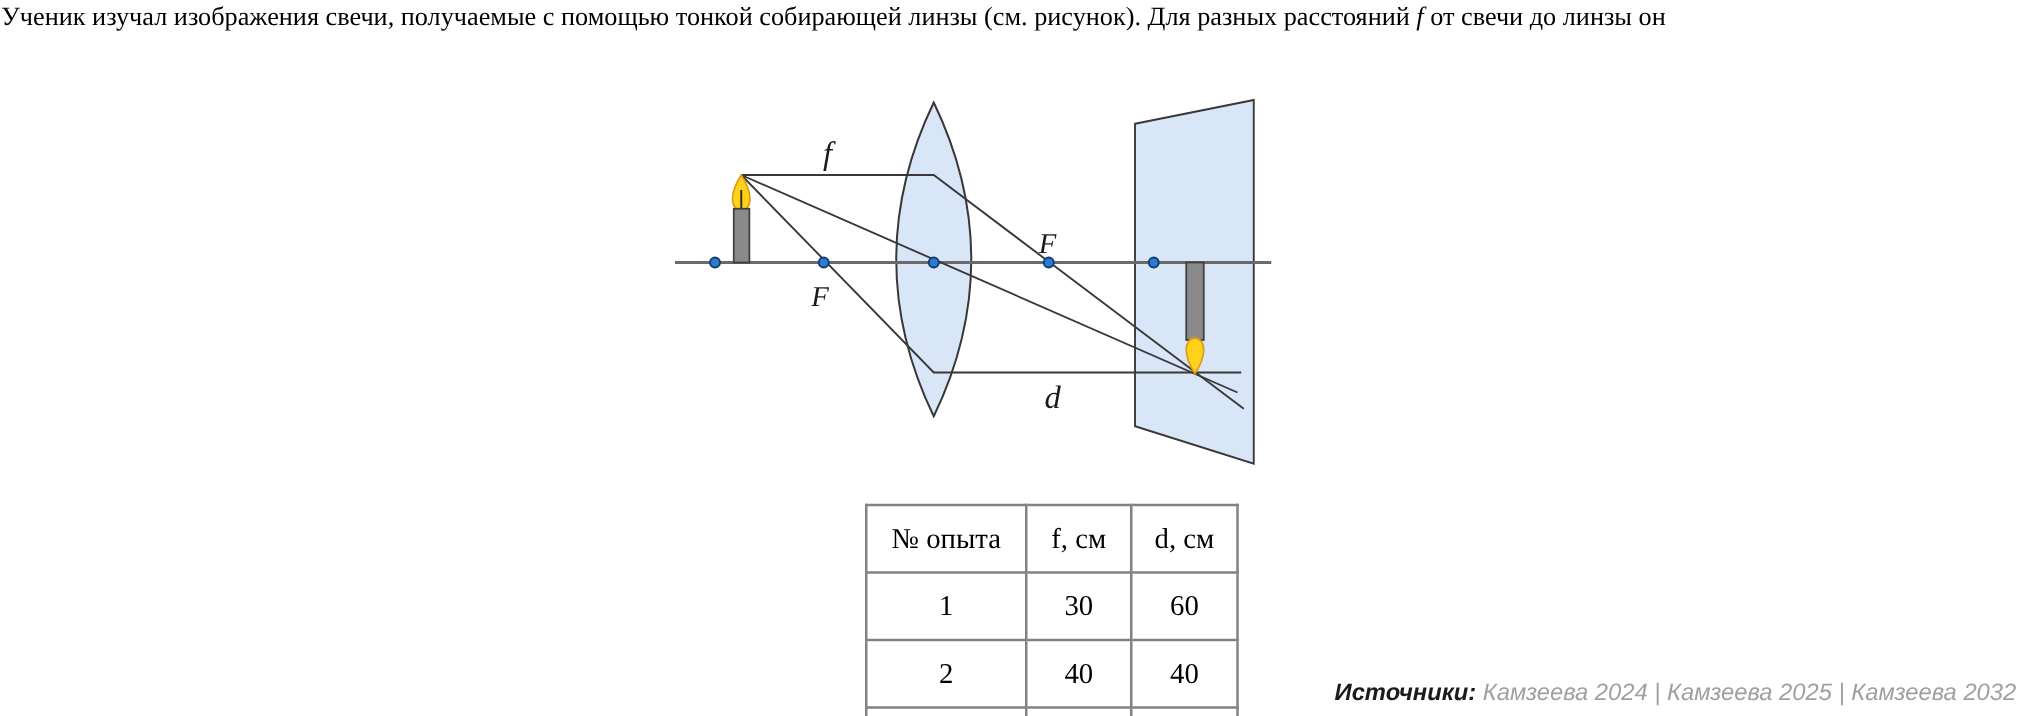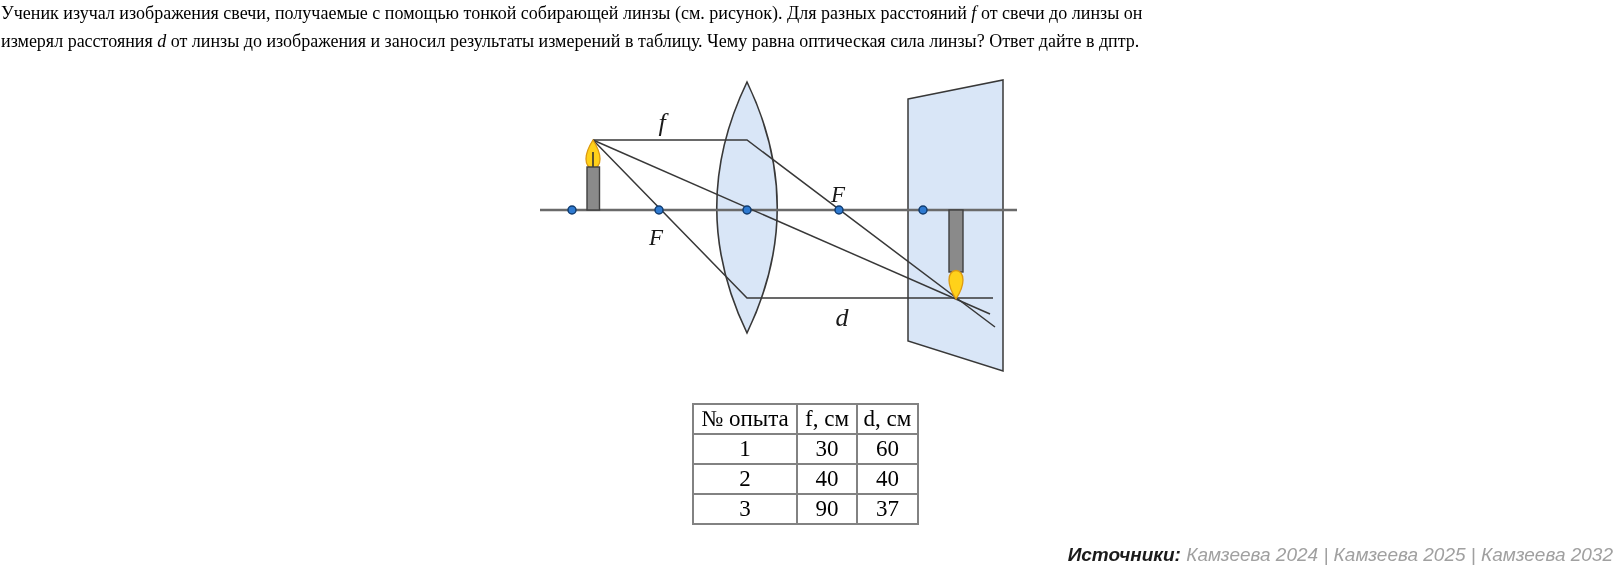--- a/index.html
+++ b/index.html
@@ -5,21 +5,21 @@
   html, body { margin: 0; padding: 0; }
   body {
     width: 1616px; height: 573px;
     position: relative;
     background: #ffffff;
     overflow: hidden;
     font-family: "Liberation Serif", serif;
   }
   .problem {
     position: absolute; left: 1px; top: 0px;
-    font-size: 18px; line-height: 27.5px; color: #000;
+    font-size: 21px; line-height: 27.5px; color: #000;
   }
   .problem .line { white-space: pre; }
   .mvar { font-style: italic; }
   .diagram-svg { position: absolute; left: 0; top: 0; }
   .svg-label {
     font-family: "Liberation Serif", serif;
     font-style: italic;
     fill: #1a1a1a;
   }
   .data-table {
@@ -27,21 +27,21 @@
     border-collapse: collapse;
     table-layout: fixed;
     font-family: "Liberation Serif", serif;
     font-size: 23px; color: #000;
     text-align: center;
     border: 2px solid #5f5f5f;
   }
   .data-table th, .data-table td {
     border: 2px solid #828282;
     font-weight: normal;
-    padding: 0;
+    padding: 12px;
     height: 28px;
     vertical-align: middle;
   }
   .col-num { width: 102px; }
   .col-f   { width: 58px; }
   .col-d   { width: 59px; }
   .source {
     position: absolute; right: 3px; top: 544px;
     font-family: "Liberation Sans", sans-serif;
     font-style: italic;
@@ -49,21 +49,20 @@
     white-space: pre;
   }
   .source .label { color: #1b1b1b; font-weight: 700; margin-left: 21px; }
   .source .items { color: #a0a0a0; font-weight: 400; }
 </style>
 </head>
 <body>
 
 <div class="problem">
   <div class="line"><span>Ученик изучал изображения свечи, получаемые с помощью тонкой собирающей линзы (см. рисунок). Для разных расстояний </span><span class="mvar">f</span><span> от свечи до линзы он</span></div>
-  <div class="line"><span>измерял расстояния </span><span class="mvar">d</span><span> от линзы до изображения и заносил результаты измерений в таблицу. Чему равна оптическая сила линзы? Ответ дайте в дптр.</span></div>
 </div>
 
 <svg class="diagram-svg" width="1616" height="573" viewBox="0 0 1616 573" xmlns="http://www.w3.org/2000/svg">
 
   <polygon points="908,99 1003,80 1003,371 908,341" fill="#d9e6f7" stroke="#383838" stroke-width="1.5"></polygon>
 
   <path d="M 747,82 C 787,165 787,250 747,333 C 707,250 707,165 747,82 Z" fill="#d9e6f7" stroke="#383838" stroke-width="1.6"></path>
 
   <line x1="540" y1="210" x2="1017" y2="210" stroke="#6a6a6a" stroke-width="2.4"></line>
 

